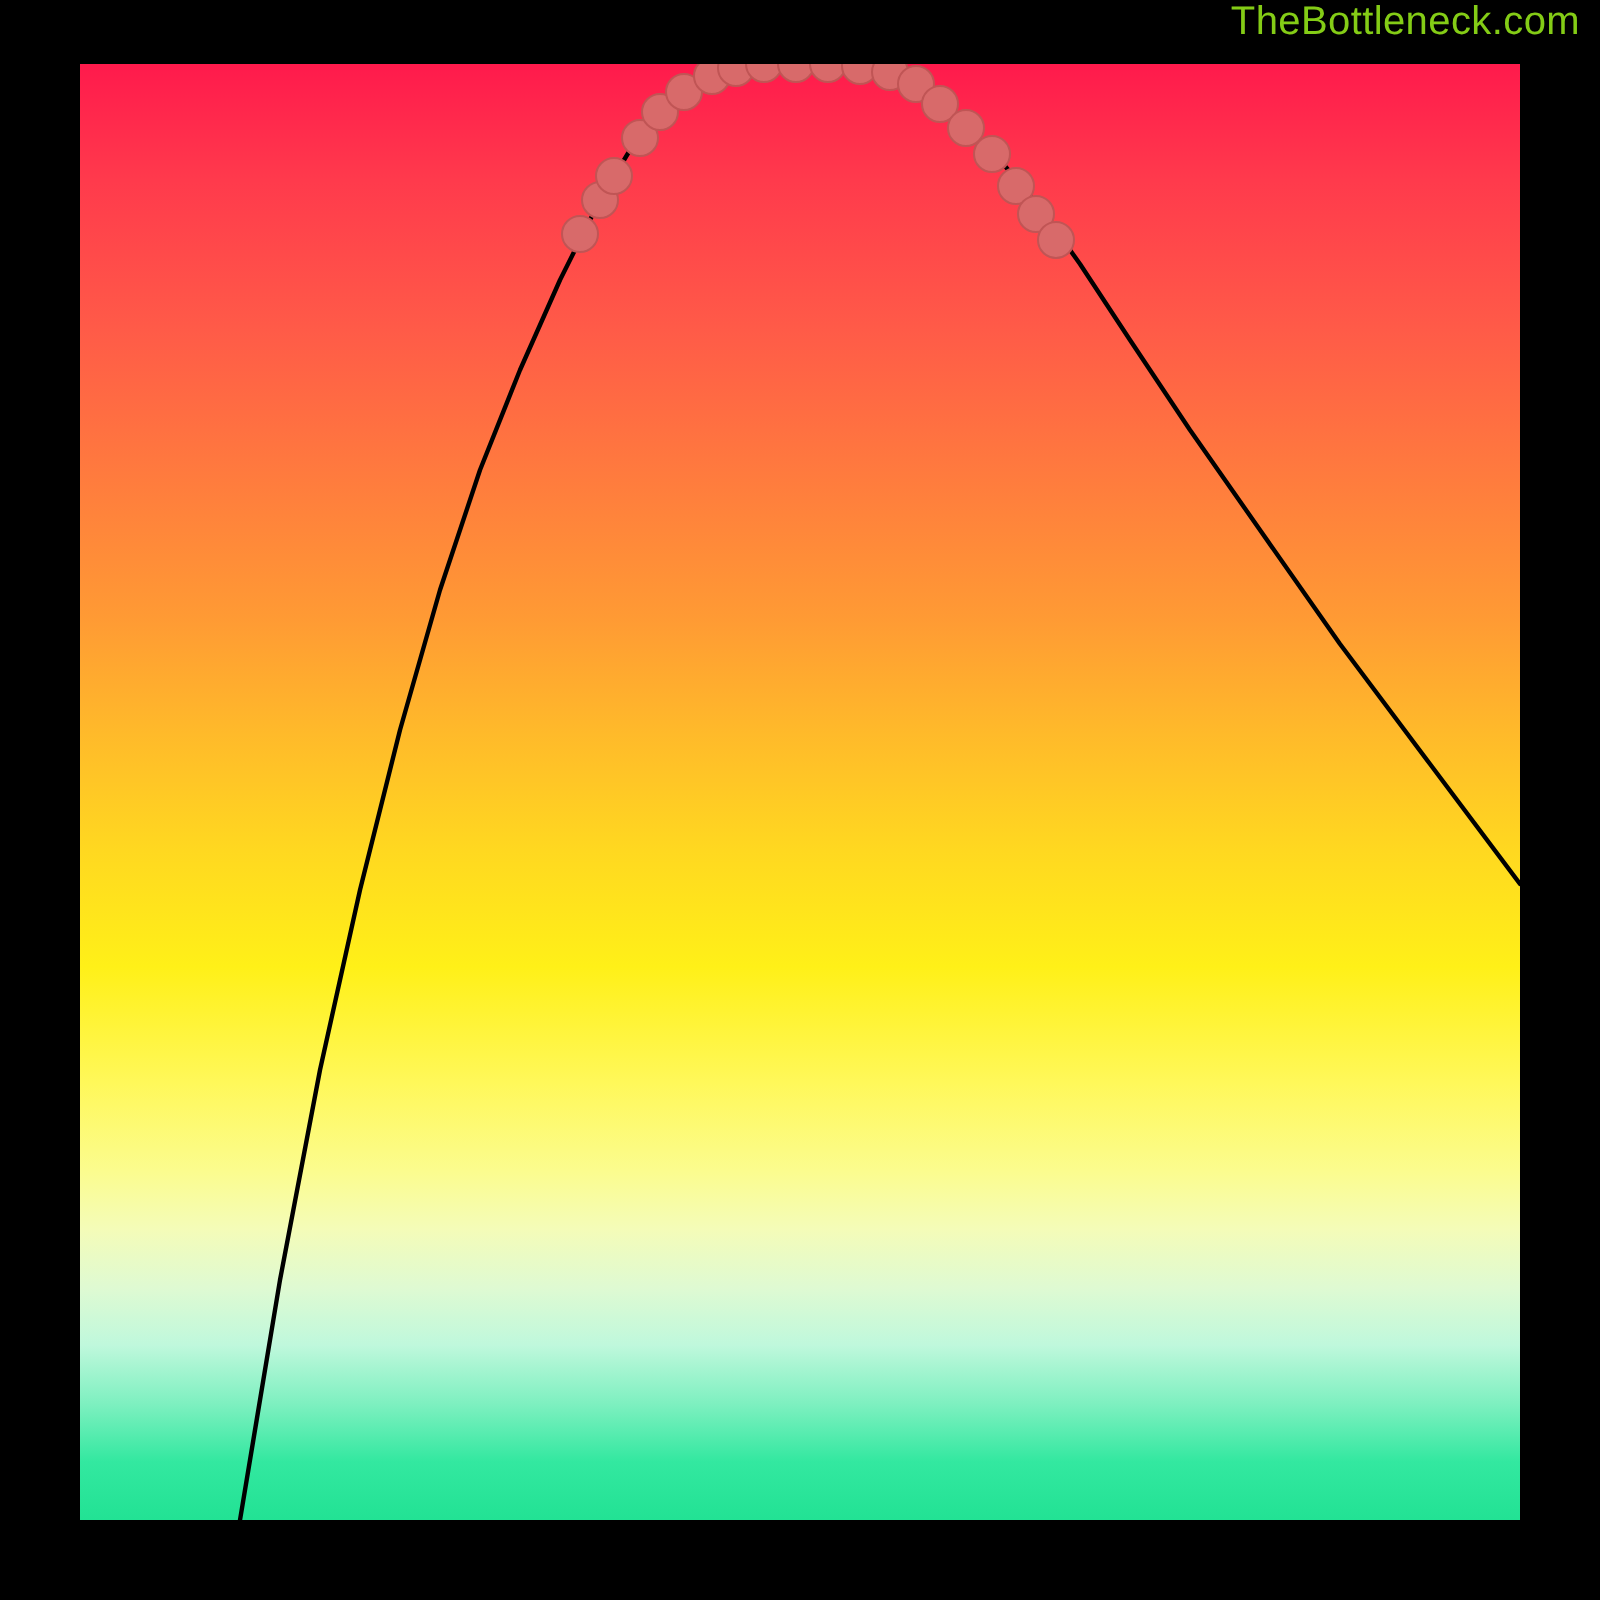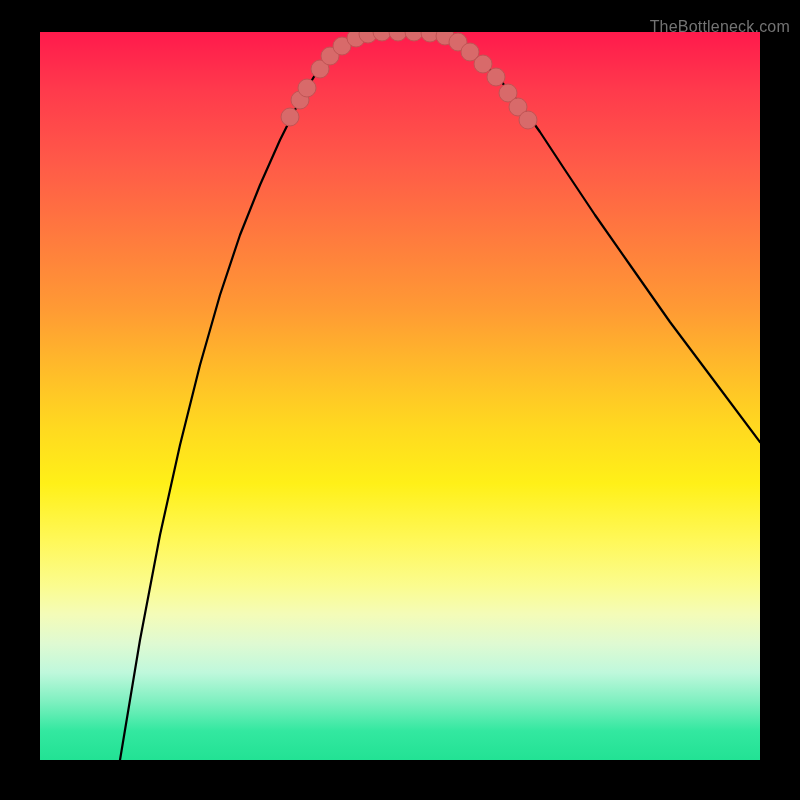--- a/index.html
+++ b/index.html
@@ -12,24 +12,24 @@
     font-family: Arial, Helvetica, sans-serif;
   }
   .frame {
     position: relative;
     width: 800px;
     height: 800px;
     background: #000;
   }
   .watermark {
     position: absolute;
-    top: 18px;
+    top: 0;
     right: 10px;
-    color: #737373;
-    font-size: 16px;
+    color: #84cc16;
+    font-size: 20px;
     font-weight: 500;
     letter-spacing: 0.2px;
     z-index: 10;
   }
   .plot-area {
     position: absolute;
     left: 40px;
     top: 32px;
     width: 720px;
     height: 728px;

